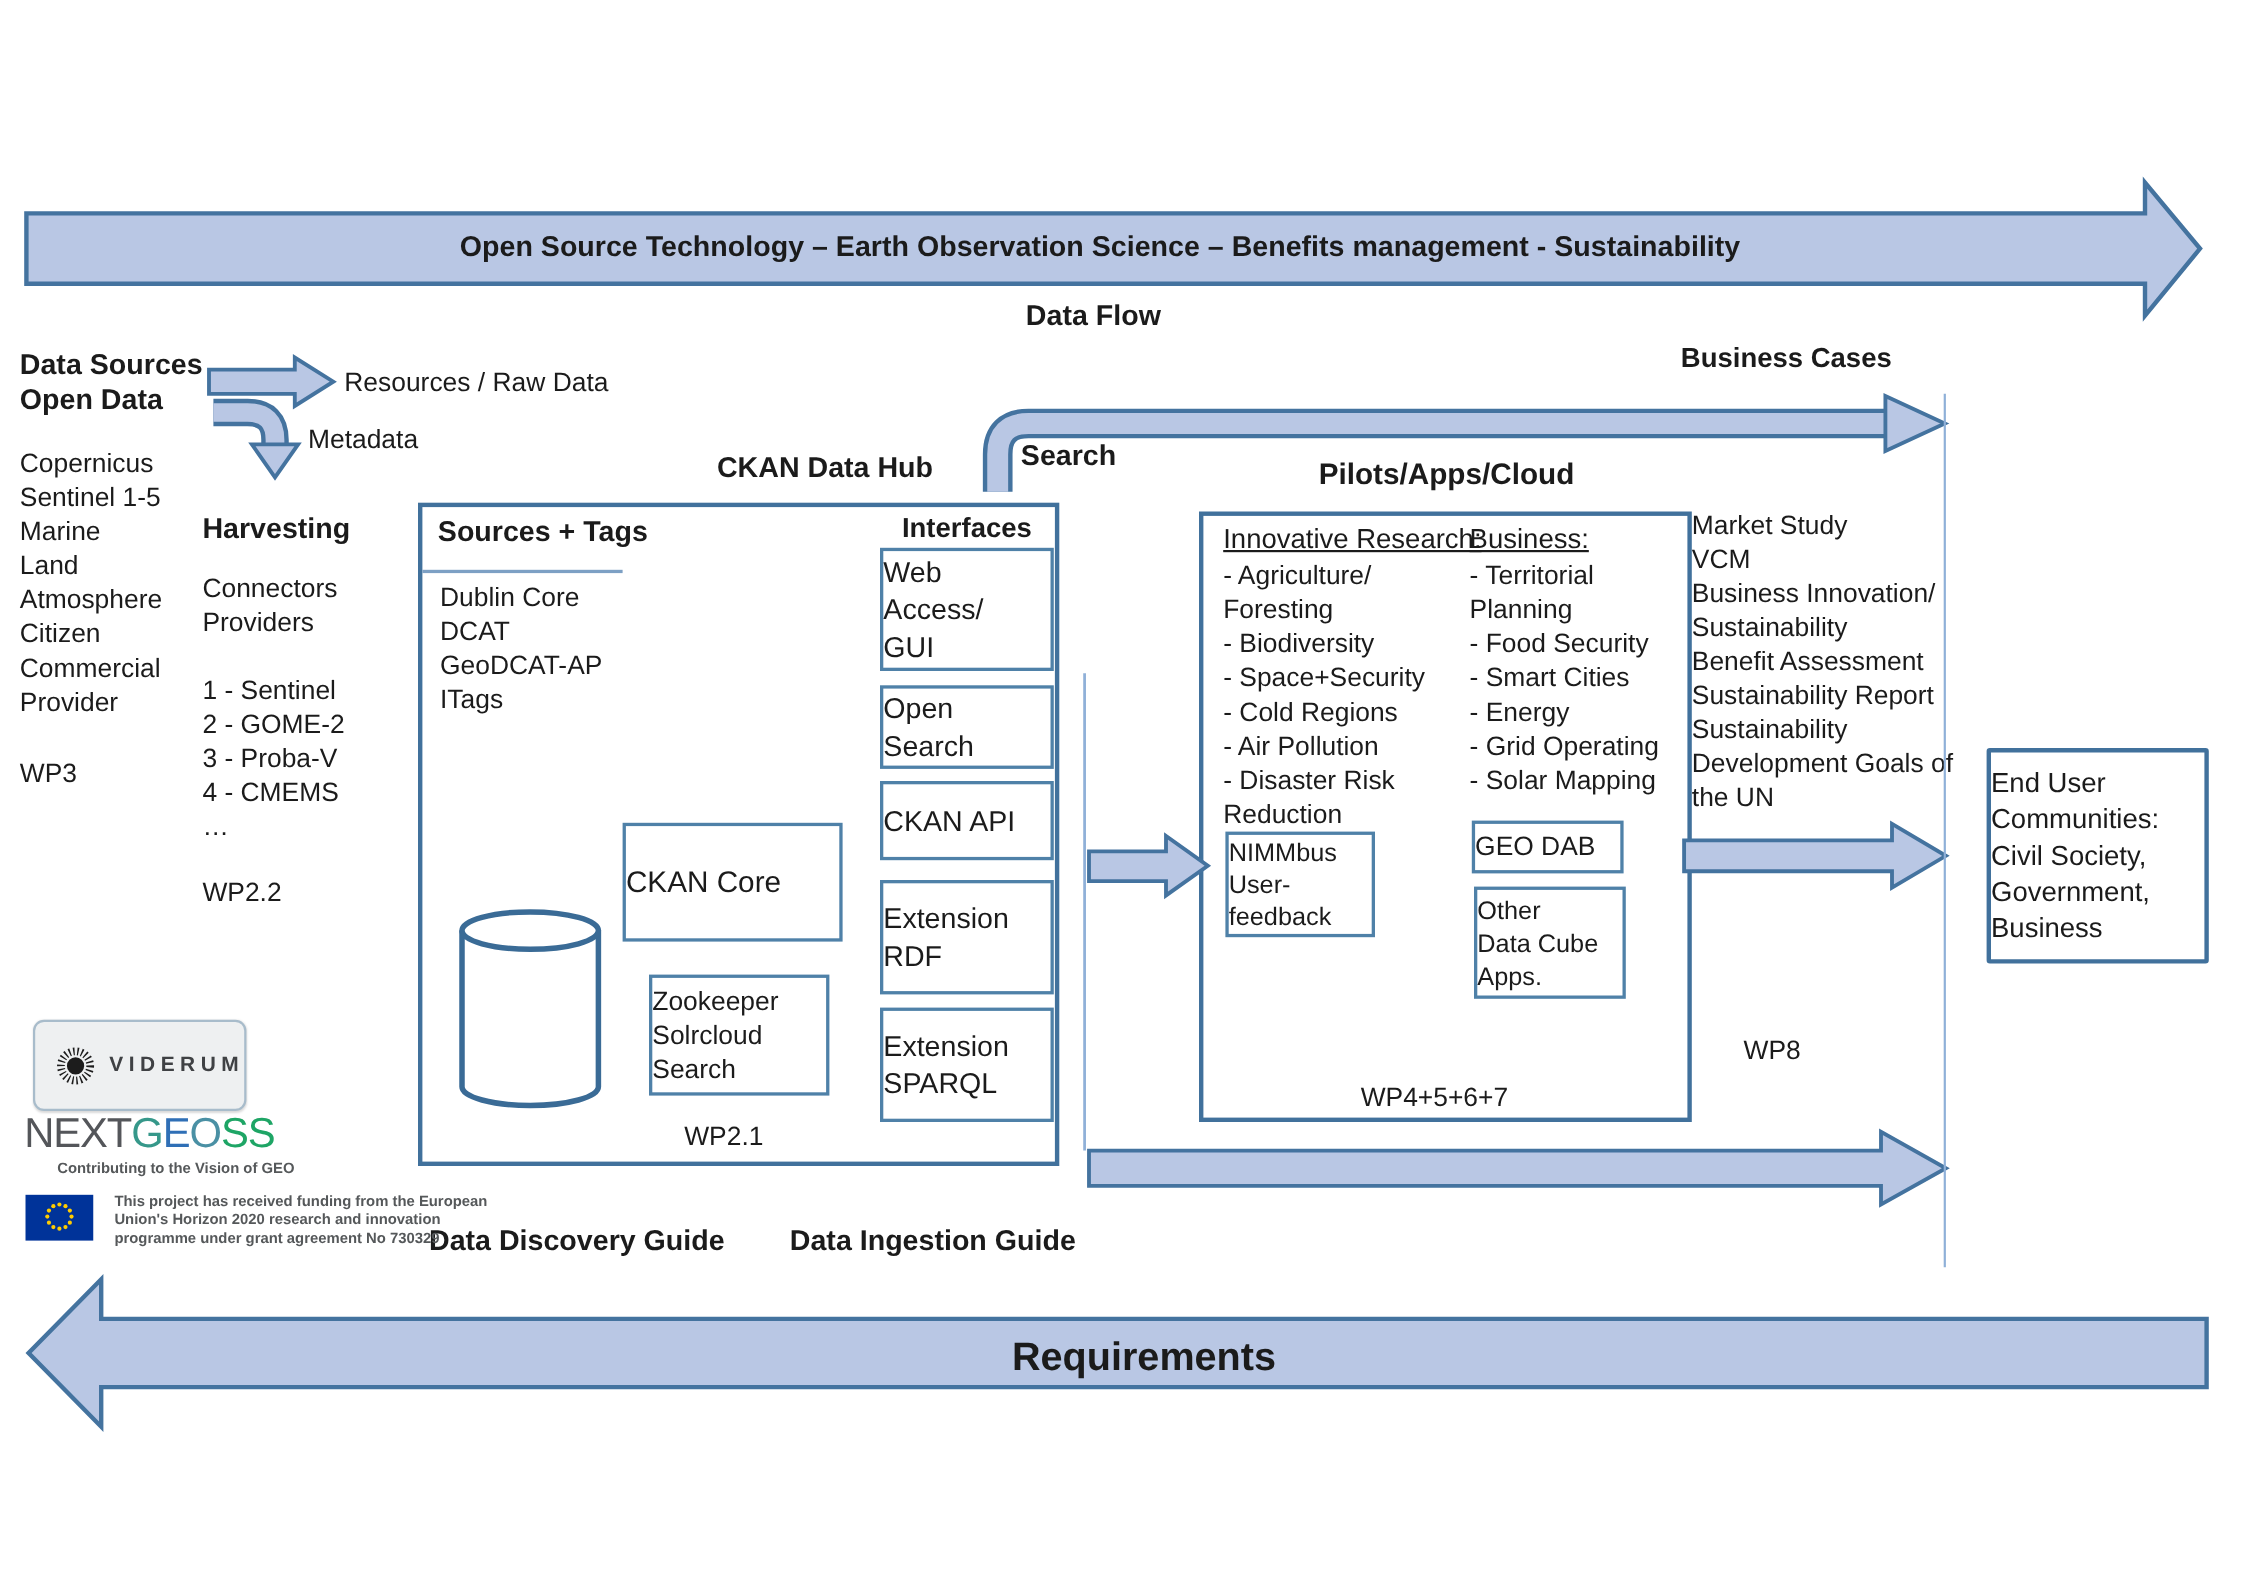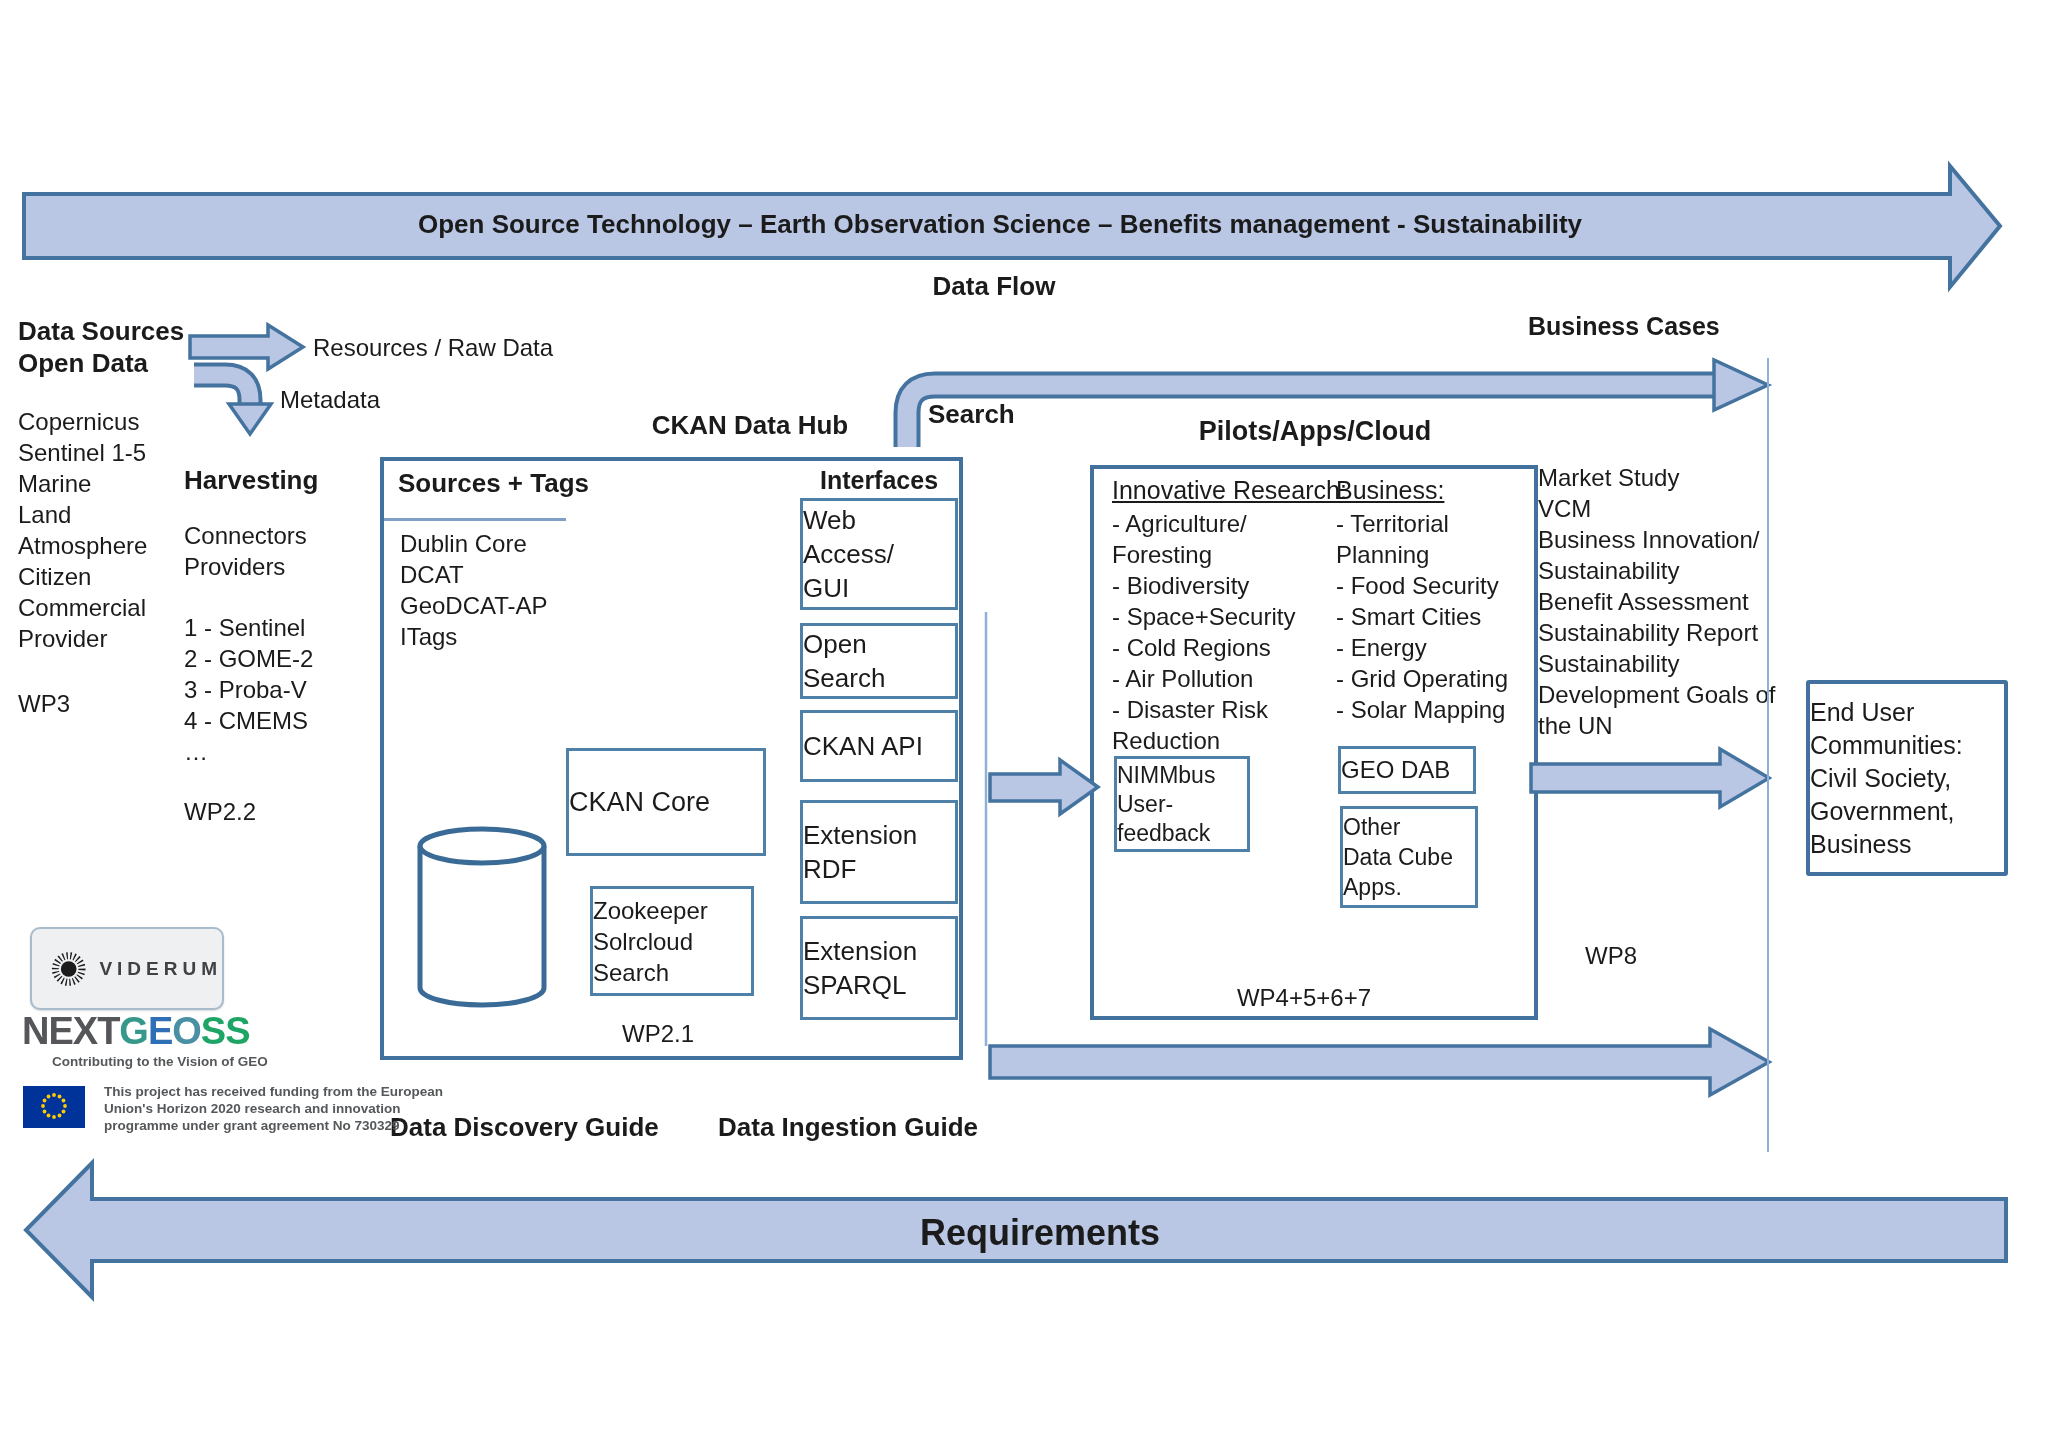--- a/index.html
+++ b/index.html
@@ -16,21 +16,21 @@
        display:flex;flex-direction:column;align-items:flex-start;justify-content:center;
        text-align:center;box-sizing:border-box;}
   .bigbox{position:absolute;background:#ffffff;border:4px solid #41719c;box-sizing:border-box;} .z3{z-index:3;}
   #arrow-layer{position:absolute;left:0;top:0;z-index:2;pointer-events:none;}
   .underl{text-decoration:underline;}
   .ifacebox{left:800px;width:158px;font-size:26px;line-height:34px;}
   .viderum-badge{position:absolute;left:30px;top:927px;width:190px;height:79px;background:#eef0f1;
        border:2px solid #a8bccb;border-radius:10px;box-shadow:0 1px 2px rgba(0,0,0,.15);
        display:flex;align-items:center;z-index:1;}
   .viderum-text{font-size:19px;font-weight:600;letter-spacing:5px;color:#3f4144;margin-left:8px;}
-  .ng-logo{position:absolute;left:22px;top:1010px;font-size:38px;font-weight:700;letter-spacing:-1px;z-index:1;}
+  .ng-logo{position:absolute;left:22px;top:1010px;font-size:38px;font-weight:400;letter-spacing:-1px;z-index:1;}
   .eu-text{position:absolute;left:104px;top:1083px;font-size:13.5px;font-weight:bold;color:#55585a;line-height:17px;z-index:1;}
   .small-tag{position:absolute;left:52px;top:1054px;font-size:13.5px;font-weight:bold;color:#55585a;z-index:1;}
   .hr-rule{position:absolute;left:384px;top:518px;width:182px;height:3px;background:#7da0c4;z-index:1;}
 </style>
 </head>
 <body>
 
 <div id="canvas">
 
   <svg id="arrow-layer" width="2048" height="1448" viewBox="0 0 2048 1448">

